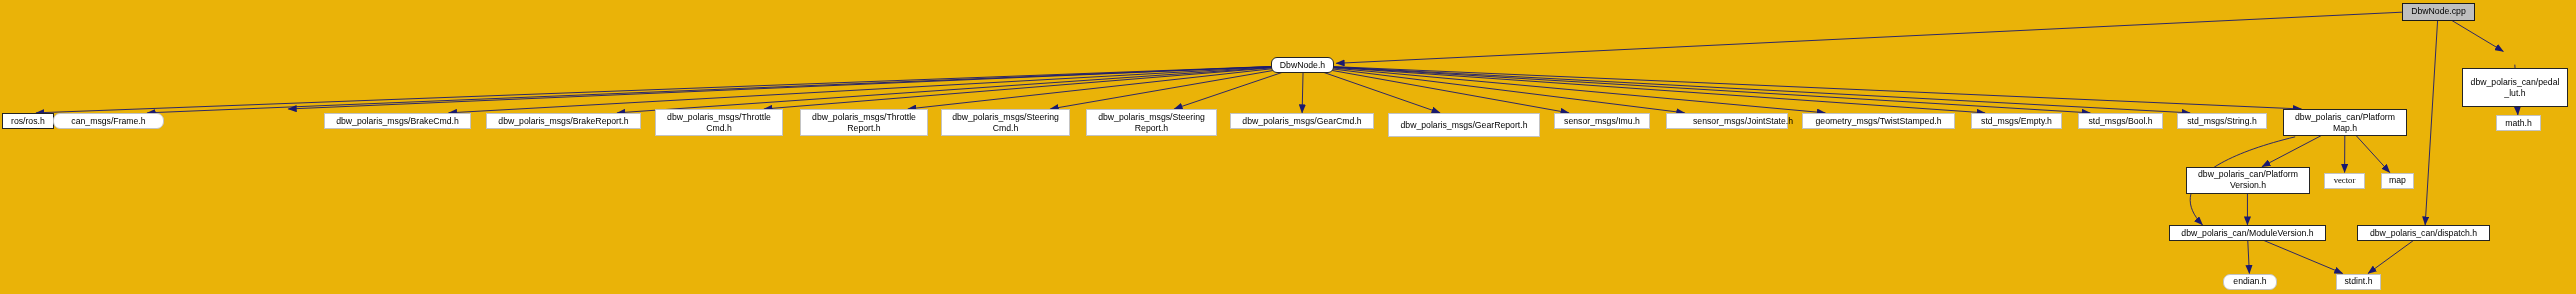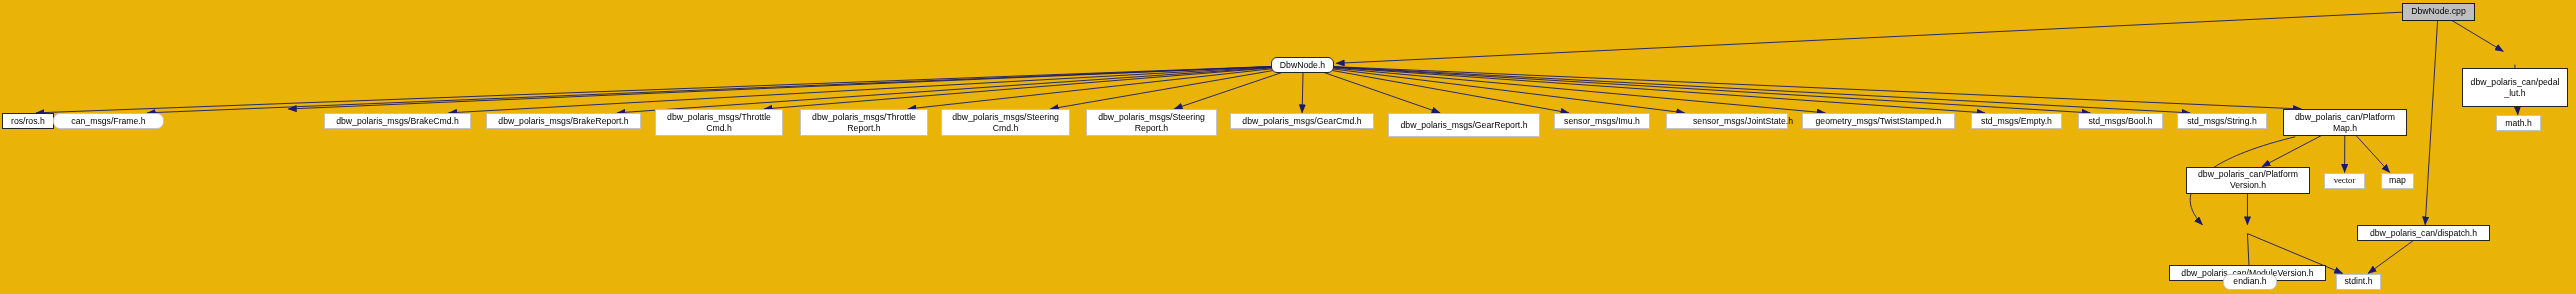--- a/index.html
+++ b/index.html
@@ -138,21 +138,21 @@
     <div class="node bold" style="left: 2186px; top: 167px; width: 124px; height: 26.5px;">
       <span>dbw_polaris_can/Platform</span>
       <span>Version.h</span>
     </div>
     <div class="node plain" style="left: 2324px; top: 173px; width: 41px; height: 15.5px; font-family: Liberation Serif, serif;">
       <span>vector</span>
     </div>
     <div class="node plain" style="left: 2381px; top: 173px; width: 33px; height: 15.5px;">
       <span>map</span>
     </div>
-    <div class="node bold" style="left: 2169px; top: 225px; width: 157px; height: 16px; margin-top: 40px;">
+    <div class="node bold" style="left: 2169px; top: 225px; width: 157px; height: 16px;">
       <span>dbw_polaris_can/ModuleVersion.h</span>
     </div>
     <div class="node bold" style="left: 2357px; top: 225px; width: 133px; height: 16px;">
       <span>dbw_polaris_can/dispatch.h</span>
     </div>
     <div class="node plain" style="left: 2223px; top: 274px; width: 54px; height: 15.5px; border-radius: 7px;">
       <span>endian.h</span>
     </div>
     <div class="node plain" style="left: 2336px; top: 274px; width: 45px; height: 15.5px;">
       <span>stdint.h</span>

